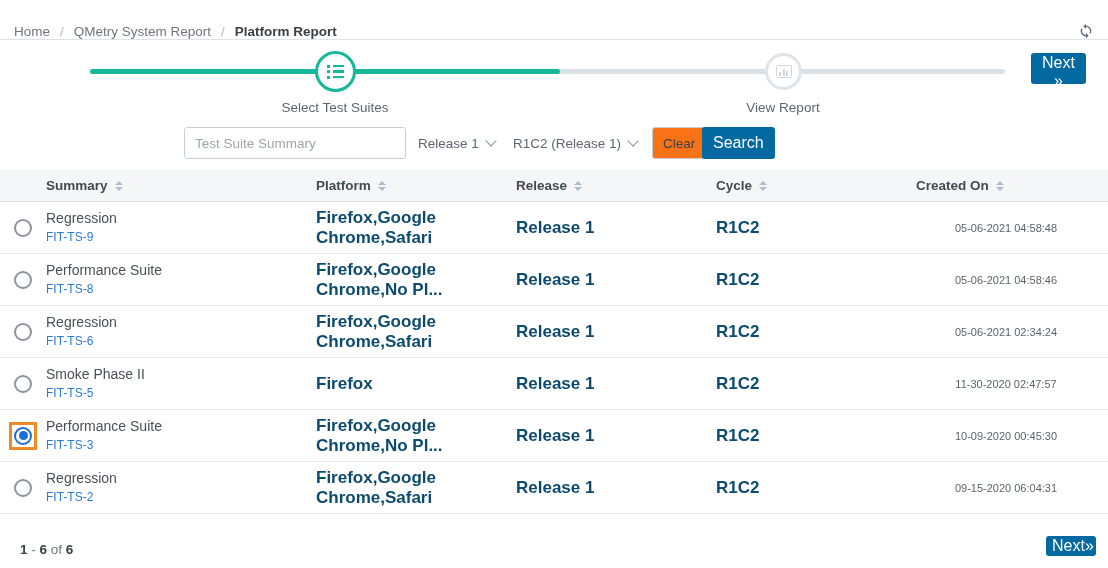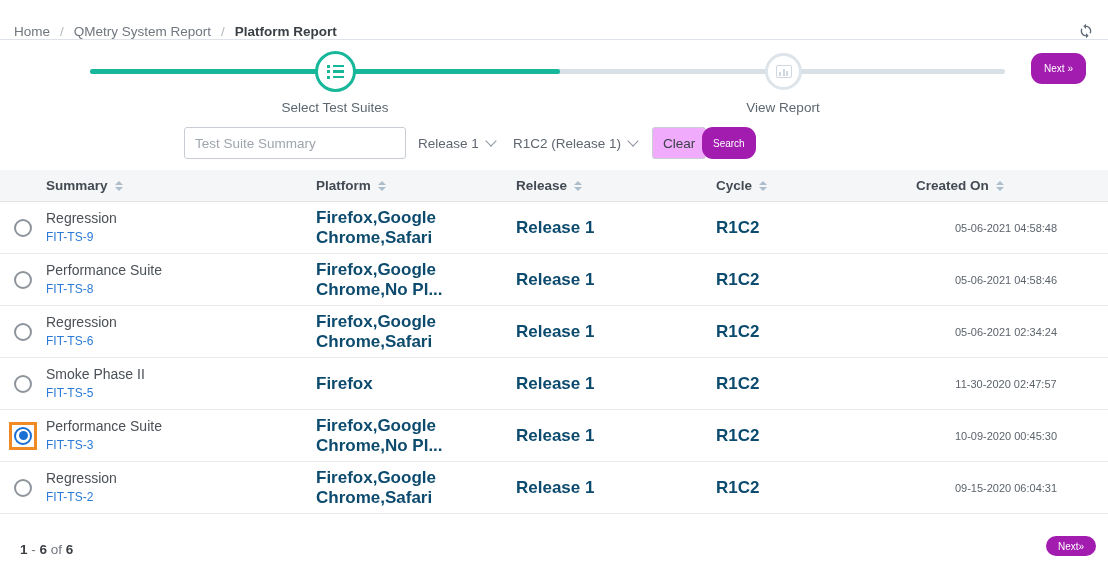--- a/index.html
+++ b/index.html
@@ -28,37 +28,37 @@
   .olist b{display:block;width:11px;height:2.5px;background:#17b79a;}
   .chart-ico{width:16px;height:13px;border:1.5px solid #cfd8e0;border-radius:2px;
              display:flex;align-items:flex-end;justify-content:center;gap:1.5px;padding:1.5px;box-sizing:border-box;}
   .chart-ico i{display:block;width:2px;background:#cfd8e0;}
   .chart-ico i:nth-child(1){height:4px;}
   .chart-ico i:nth-child(2){height:7px;}
   .chart-ico i:nth-child(3){height:5px;}
   .step-label{position:absolute;top:59px;width:200px;text-align:center;font-size:13.5px;color:#5c6770;}
   .lbl1{left:235px;}
   .lbl2{left:683px;}
-  .btn-green{background:#a21caf;color:#fff;border:none;border-radius:11px;font-size:10px;
+  .btn-green{background:#0369a1;color:#fff;border:none;border-radius:3px;font-size:16px;
              font-family:"Liberation Sans", sans-serif;cursor:pointer;}
   .next-top{position:absolute;right:22px;top:12px;width:55px;height:31px;}
   
   .filters{position:absolute;left:0;top:127px;width:100%;height:34px;}
   .f-input{position:absolute;height:32px;border:1px solid #c8cdd3;border-radius:3px;box-sizing:border-box;
            padding:0 10px;font-size:13.5px;color:#3e444b;font-family:"Liberation Sans", sans-serif;outline:none;}
   .f-input::placeholder{color:#9fa5ad;}
   .in-id{left:12px;width:160px;}
   .in-summary{left:184px;width:222px;}
   .dd{position:absolute;top:0;height:32px;display:flex;align-items:center;gap:8px;
       font-size:13.5px;color:#5f6670;cursor:pointer;}
   .dd-release{left:418px;}
   .dd-cycle{left:513px;}
   .chev{width:7px;height:7px;border-right:1.5px solid #8b95a1;border-bottom:1.5px solid #8b95a1;
         transform:rotate(45deg);margin-top:-4px;}
-  .btn-clear{position:absolute;left:652px;top:0;height:32px;padding:0 10px;background:#f0abfc;
+  .btn-clear{position:absolute;left:652px;top:0;height:32px;padding:0 10px;background:#f97316;
              border:1px solid #c8cdd3;border-radius:3px;font-size:13.5px;color:#3b4045;
              font-family:"Liberation Sans", sans-serif;cursor:pointer;}
   .btn-search{position:absolute;left:702px;top:0;height:32px;padding:0 11px;}
 
   
   .grid{display:grid;grid-template-columns:34px 270px 200px 200px 200px auto;align-items:center;
         padding:0 12px;box-sizing:border-box;}
   .thead{position:absolute;left:0;top:170px;width:100%;height:32px;background:#f4f6f7;
          border-bottom:1px solid #e0e4e7;font-weight:bold;font-size:13.5px;color:#434a54;}
   .th{display:flex;align-items:center;cursor:pointer;}

